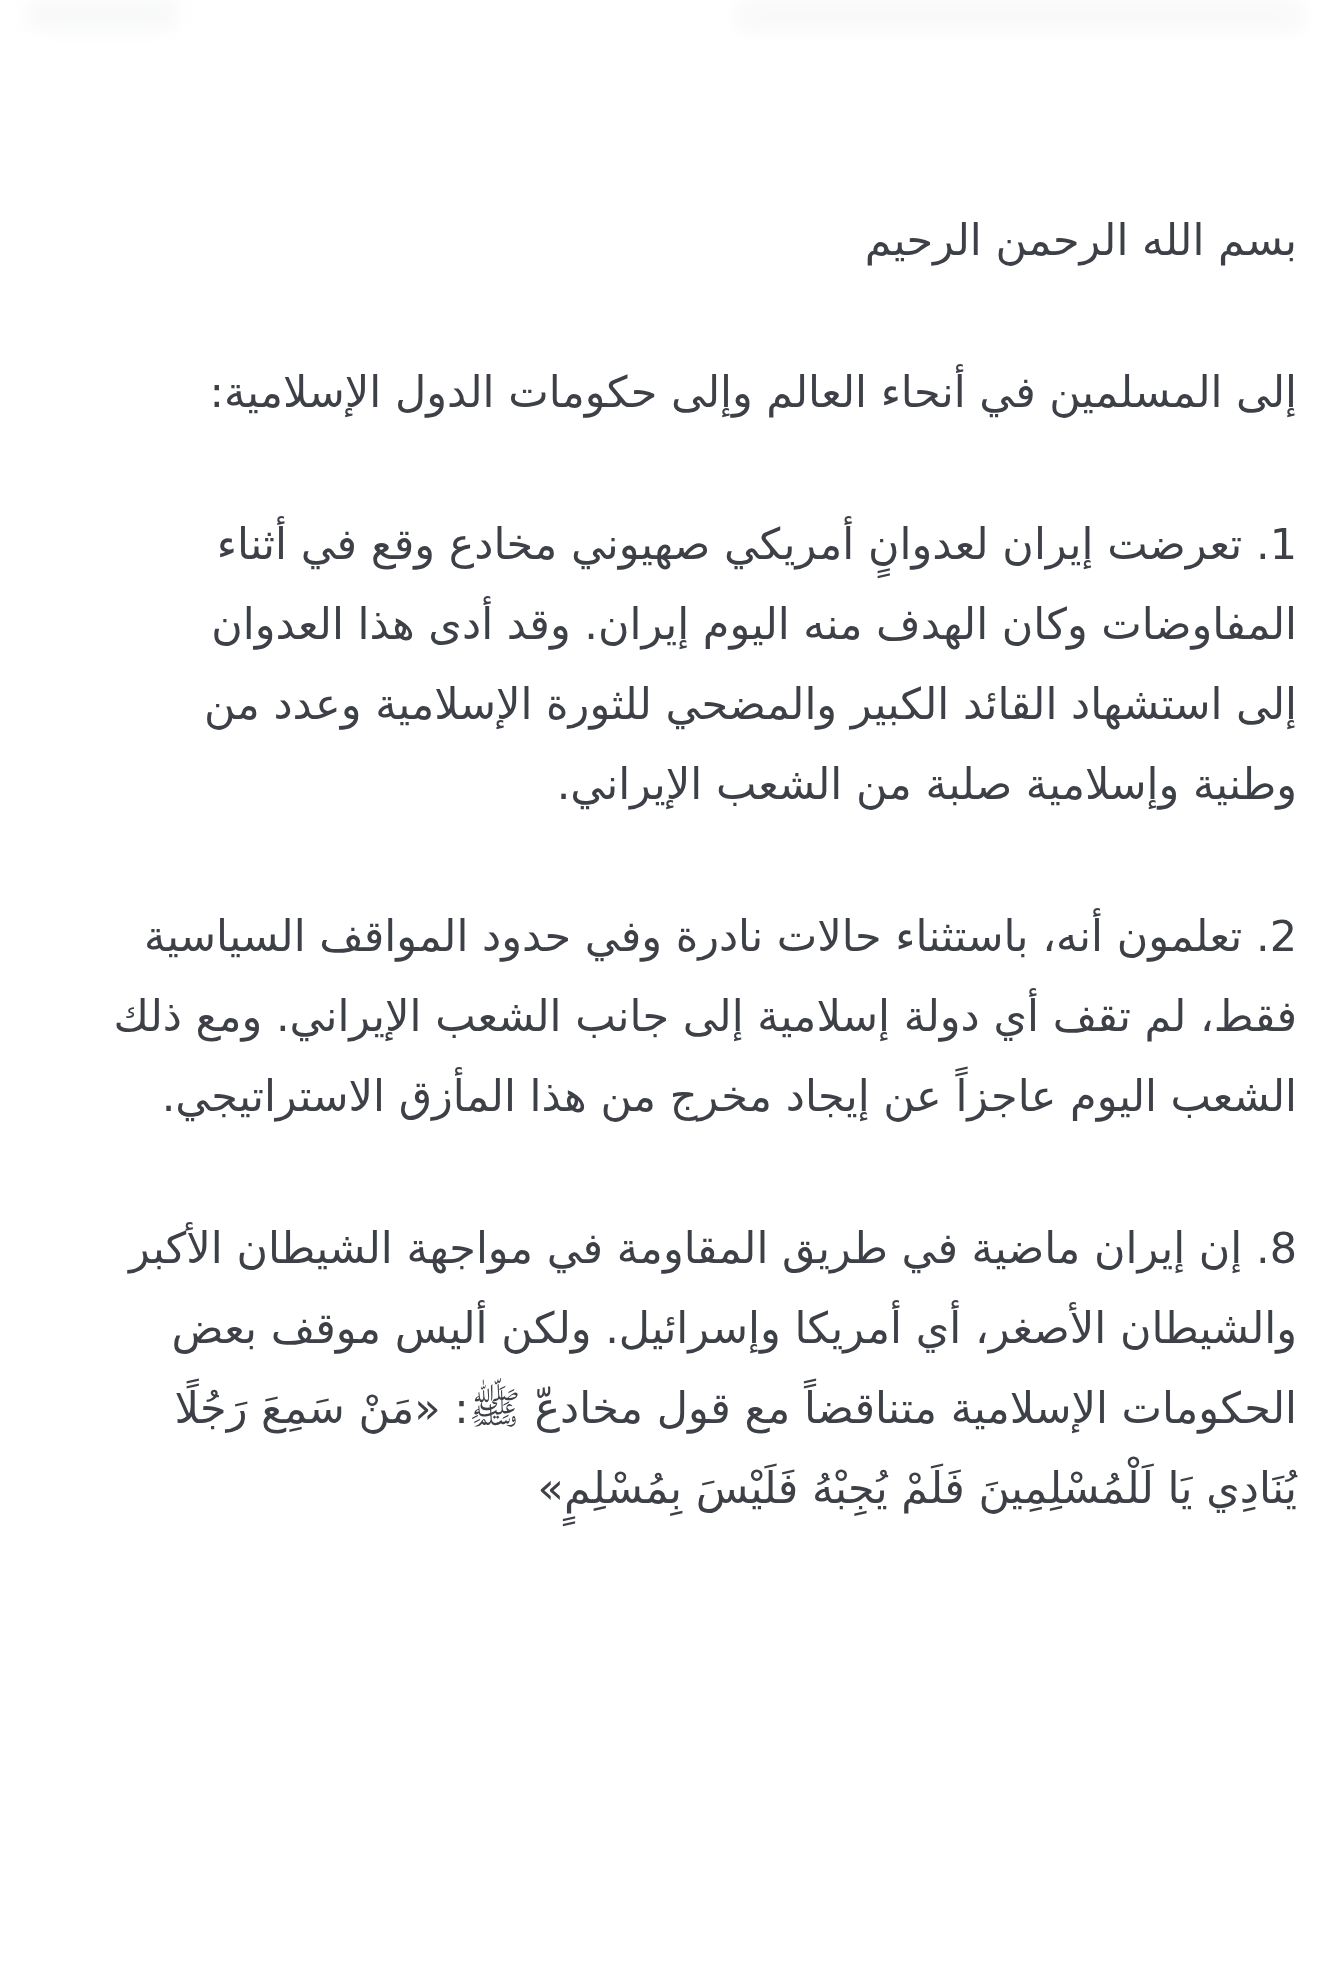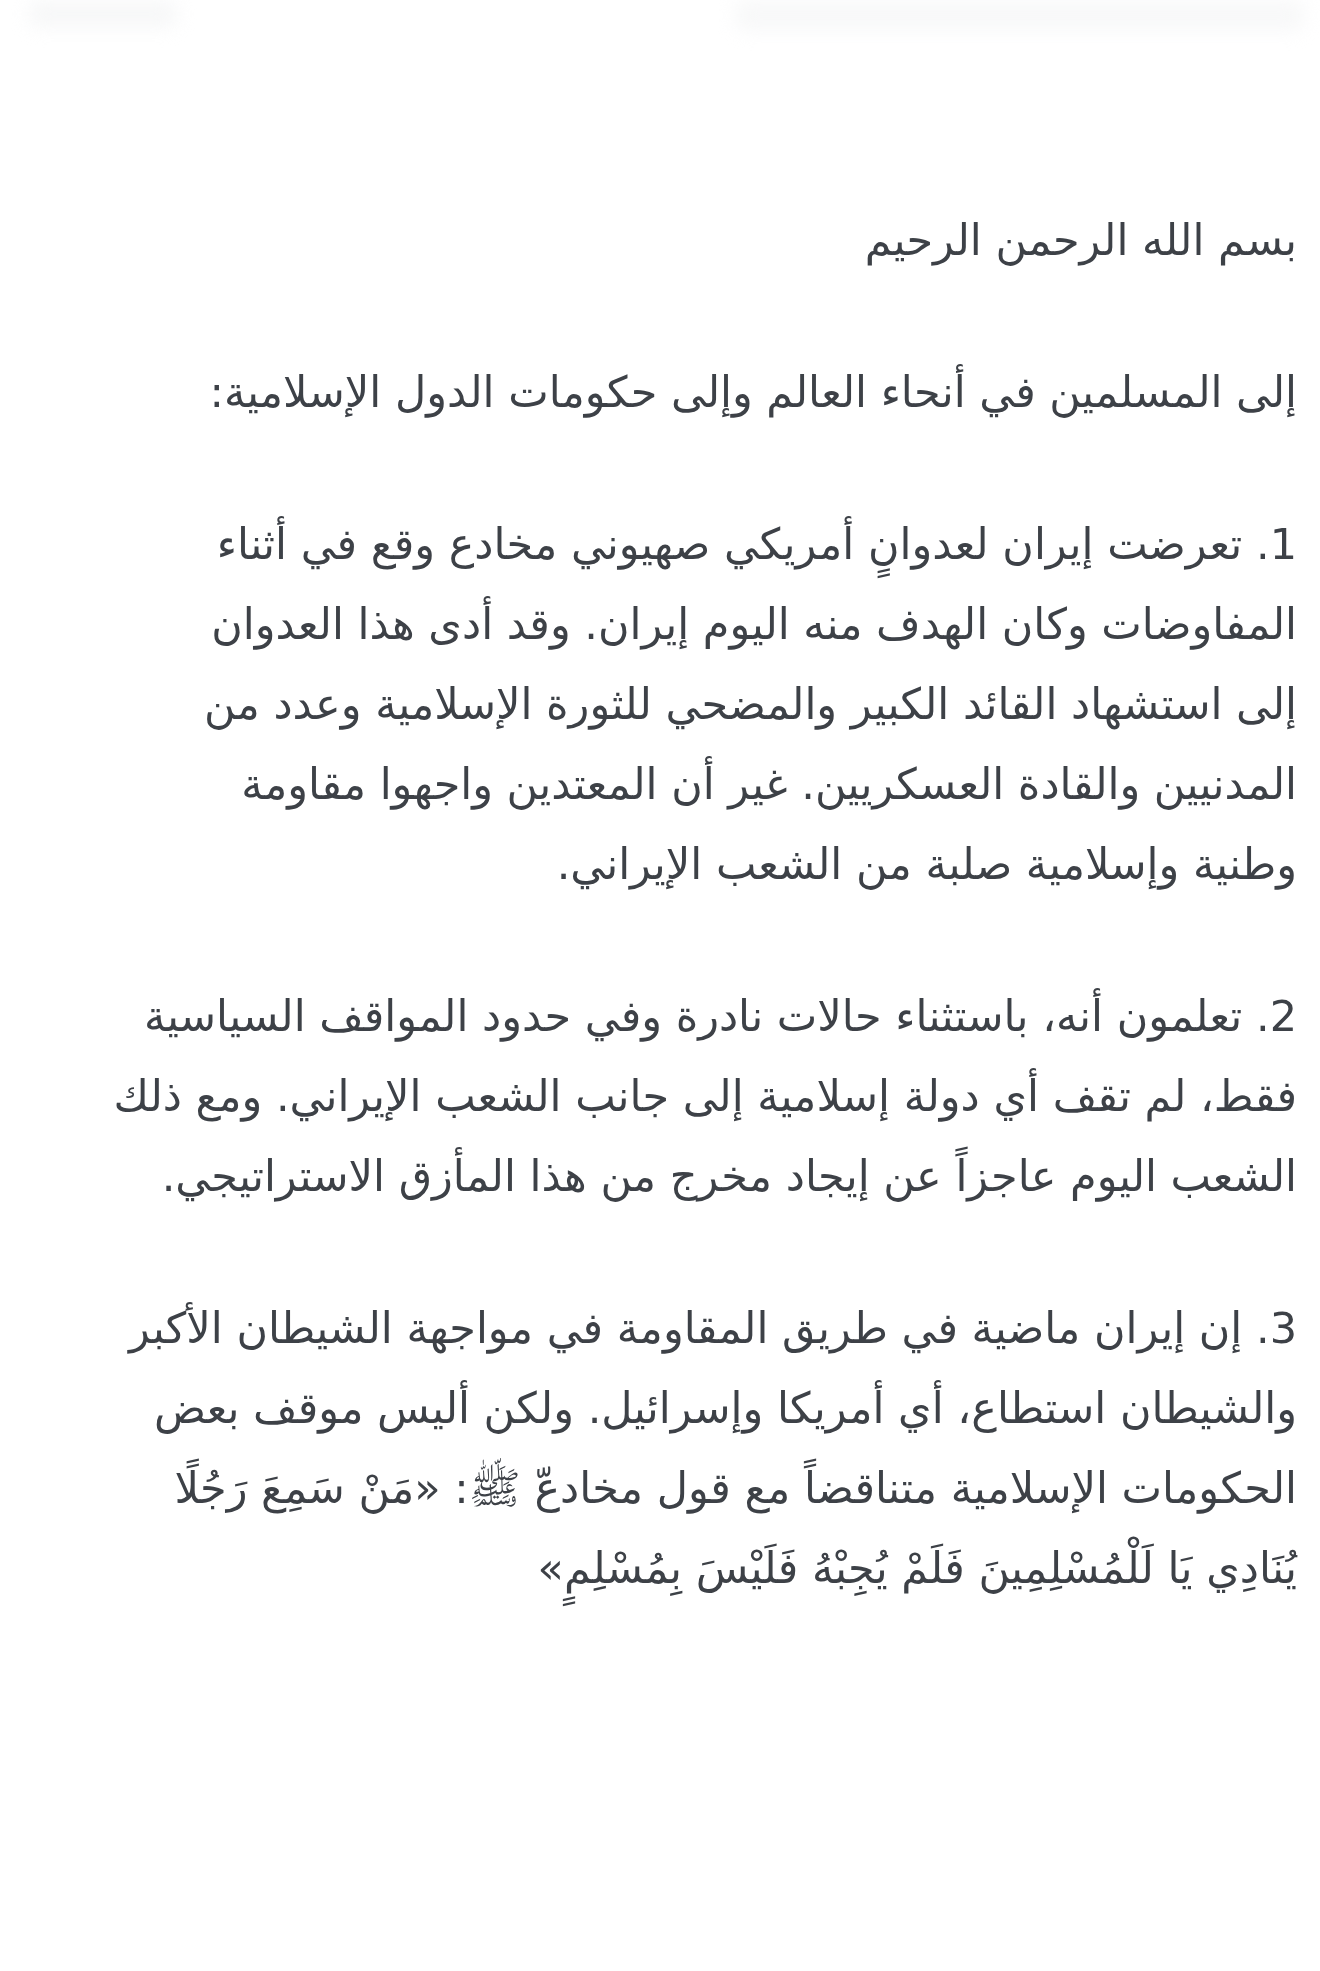--- a/index.html
+++ b/index.html
@@ -52,30 +52,29 @@
   </div>
 
   <div class="block">
     <div class="line">إلى المسلمين في أنحاء العالم وإلى حكومات الدول الإسلامية:</div>
   </div>
 
   <div class="block">
     <div class="line">1. تعرضت إيران لعدوانٍ أمريكي صهيوني مخادع وقع في أثناء</div>
     <div class="line">المفاوضات وكان الهدف منه اليوم إيران. وقد أدى هذا العدوان</div>
     <div class="line">إلى استشهاد القائد الكبير والمضحي للثورة الإسلامية وعدد من</div>
-    <div class="line">المدنيين والقادة العسكريين. غير أن المعتدين واجهوا مقاومة</div>
     <div class="line">وطنية وإسلامية صلبة من الشعب الإيراني.</div>
   </div>
 
   <div class="block">
     <div class="line">2. تعلمون أنه، باستثناء حالات نادرة وفي حدود المواقف السياسية</div>
     <div class="line">فقط، لم تقف أي دولة إسلامية إلى جانب الشعب الإيراني. ومع ذلك</div>
     <div class="line">الشعب اليوم عاجزاً عن إيجاد مخرج من هذا المأزق الاستراتيجي.</div>
   </div>
 
   <div class="block">
-    <div class="line">3. إن إيران ماضية في طريق المقاومة في مواجهة الشيطان الأكبر</div>
-    <div class="line">والشيطان استطاع، أي أمريكا وإسرائيل. ولكن أليس موقف بعض</div>
+    <div class="line">8. إن إيران ماضية في طريق المقاومة في مواجهة الشيطان الأكبر</div>
+    <div class="line">والشيطان الأصغر، أي أمريكا وإسرائيل. ولكن أليس موقف بعض</div>
     <div class="line">الحكومات الإسلامية متناقضاً مع قول مخادعّ ﷺ: «مَنْ سَمِعَ رَجُلًا</div>
     <div class="line">يُنَادِي يَا لَلْمُسْلِمِينَ فَلَمْ يُجِبْهُ فَلَيْسَ بِمُسْلِمٍ»</div>
   </div>
 
 </div>
 
 </body></html>

